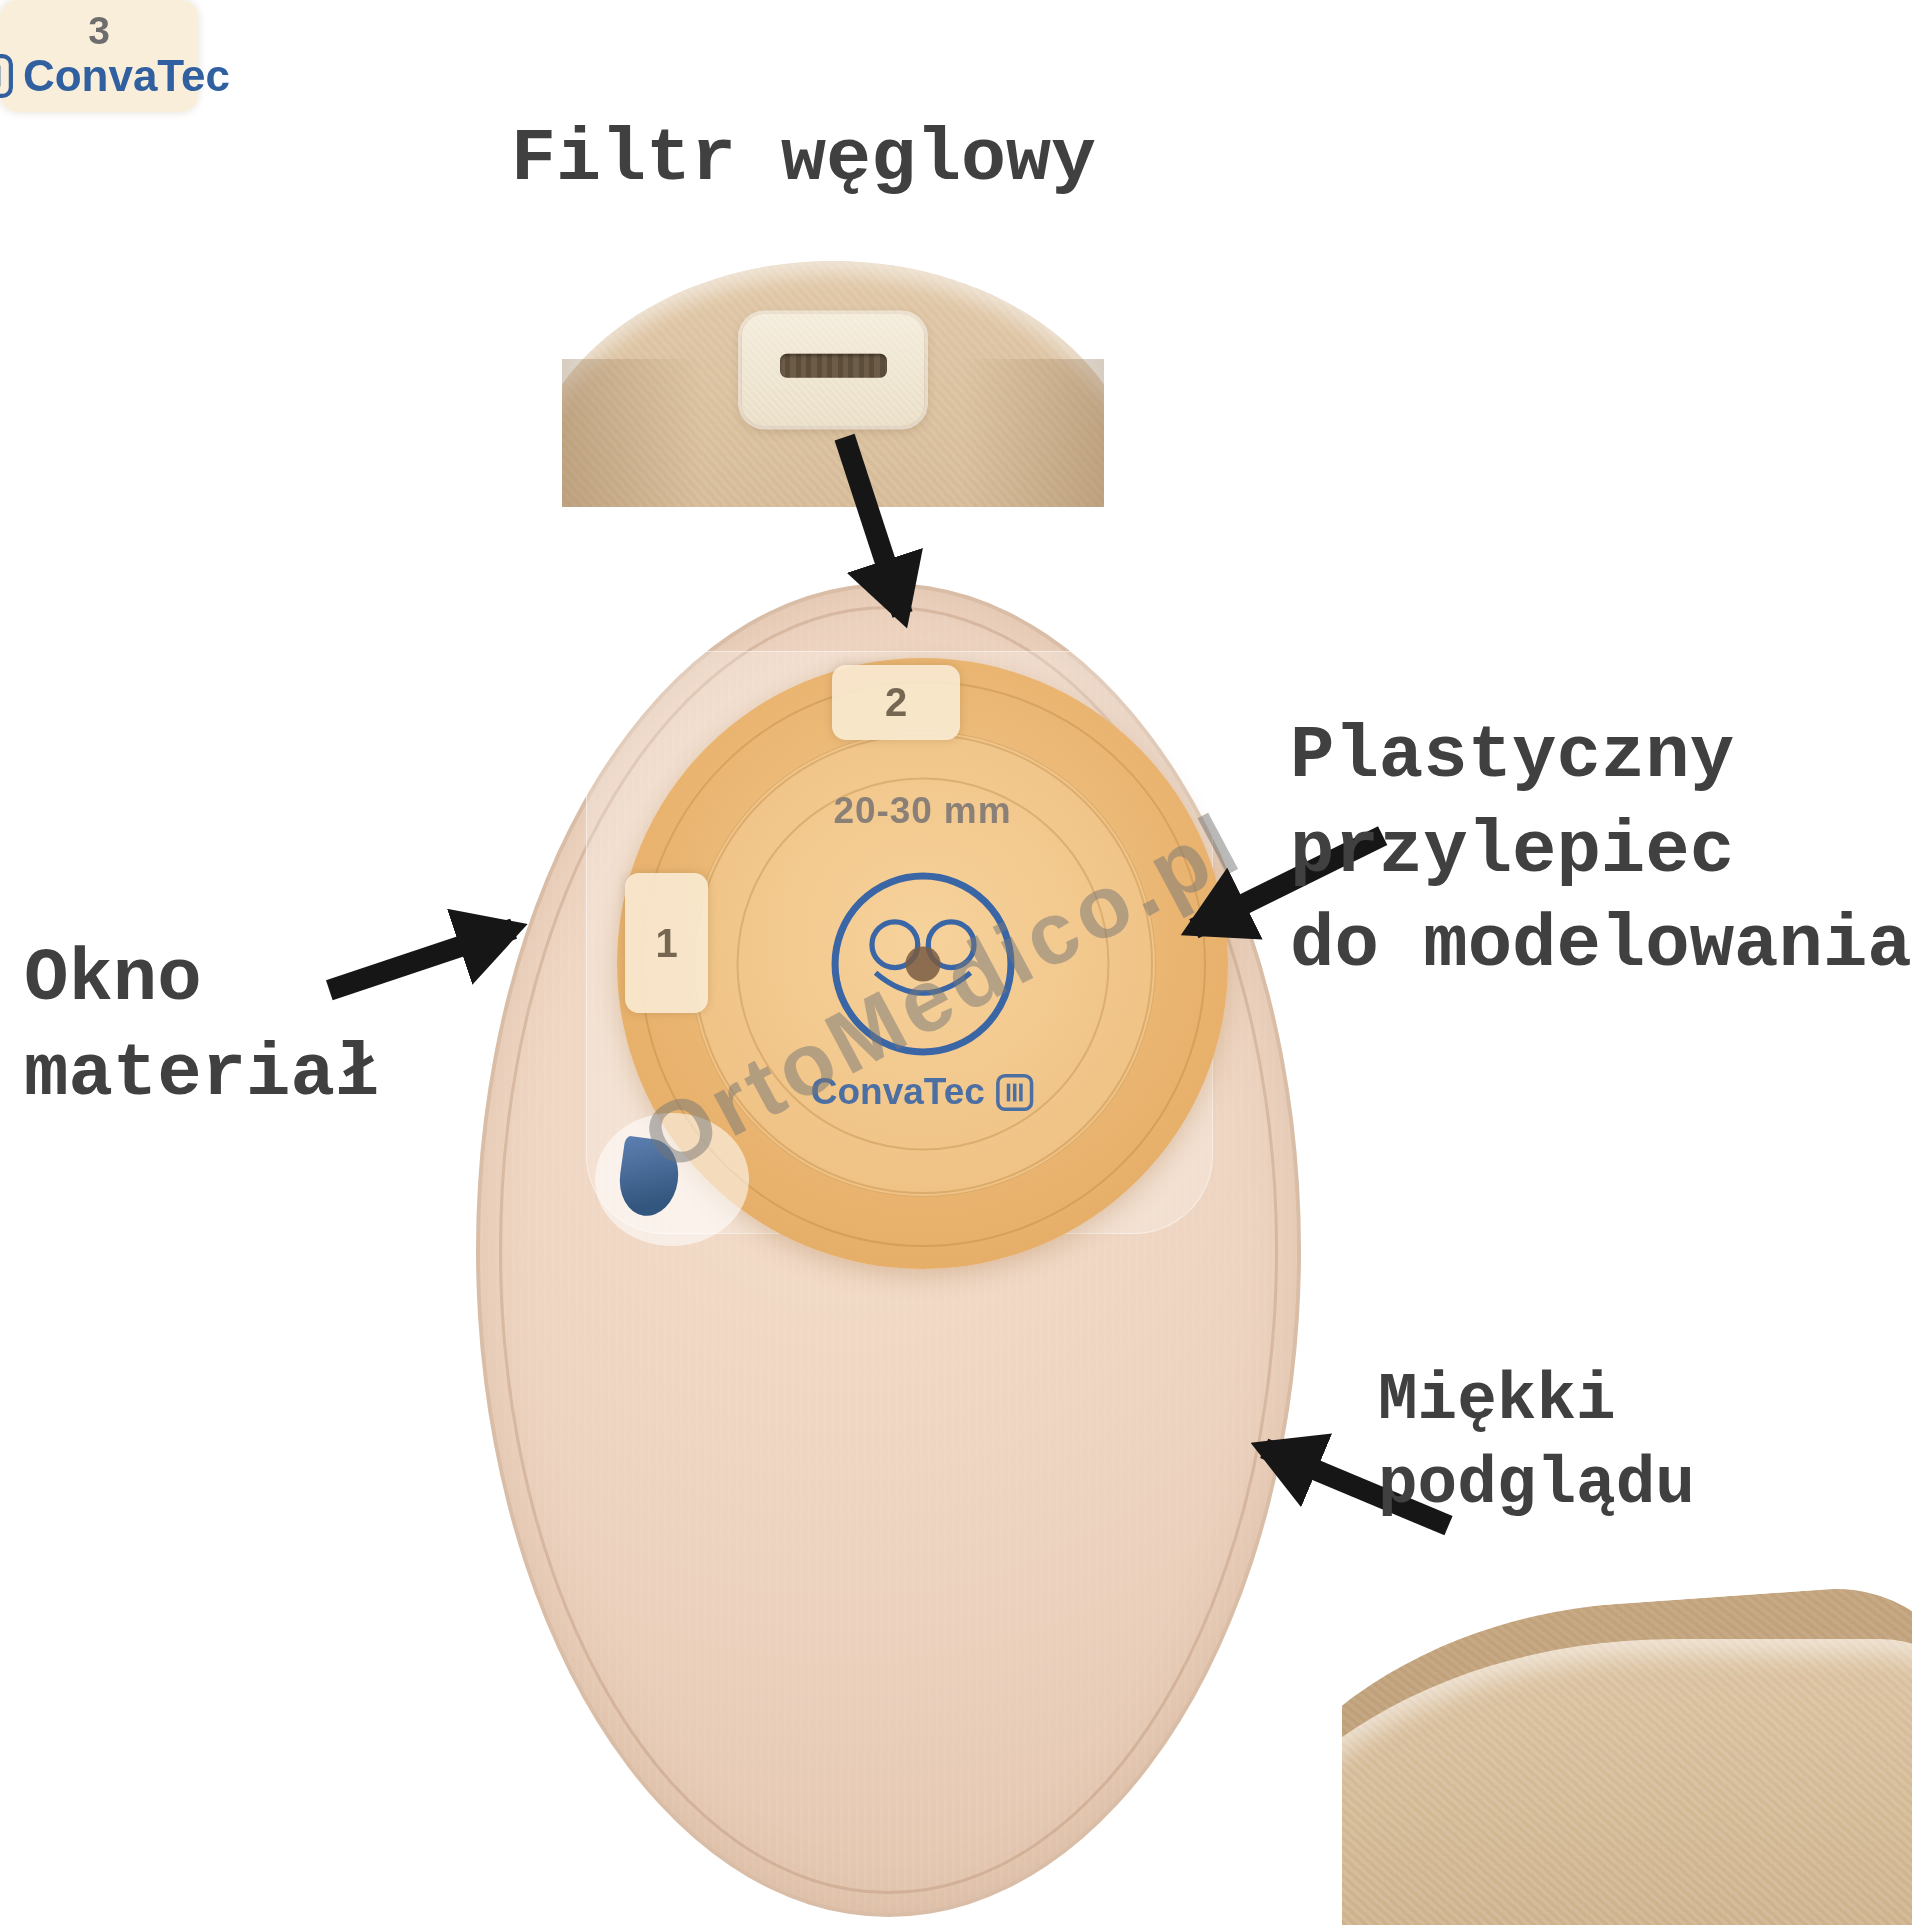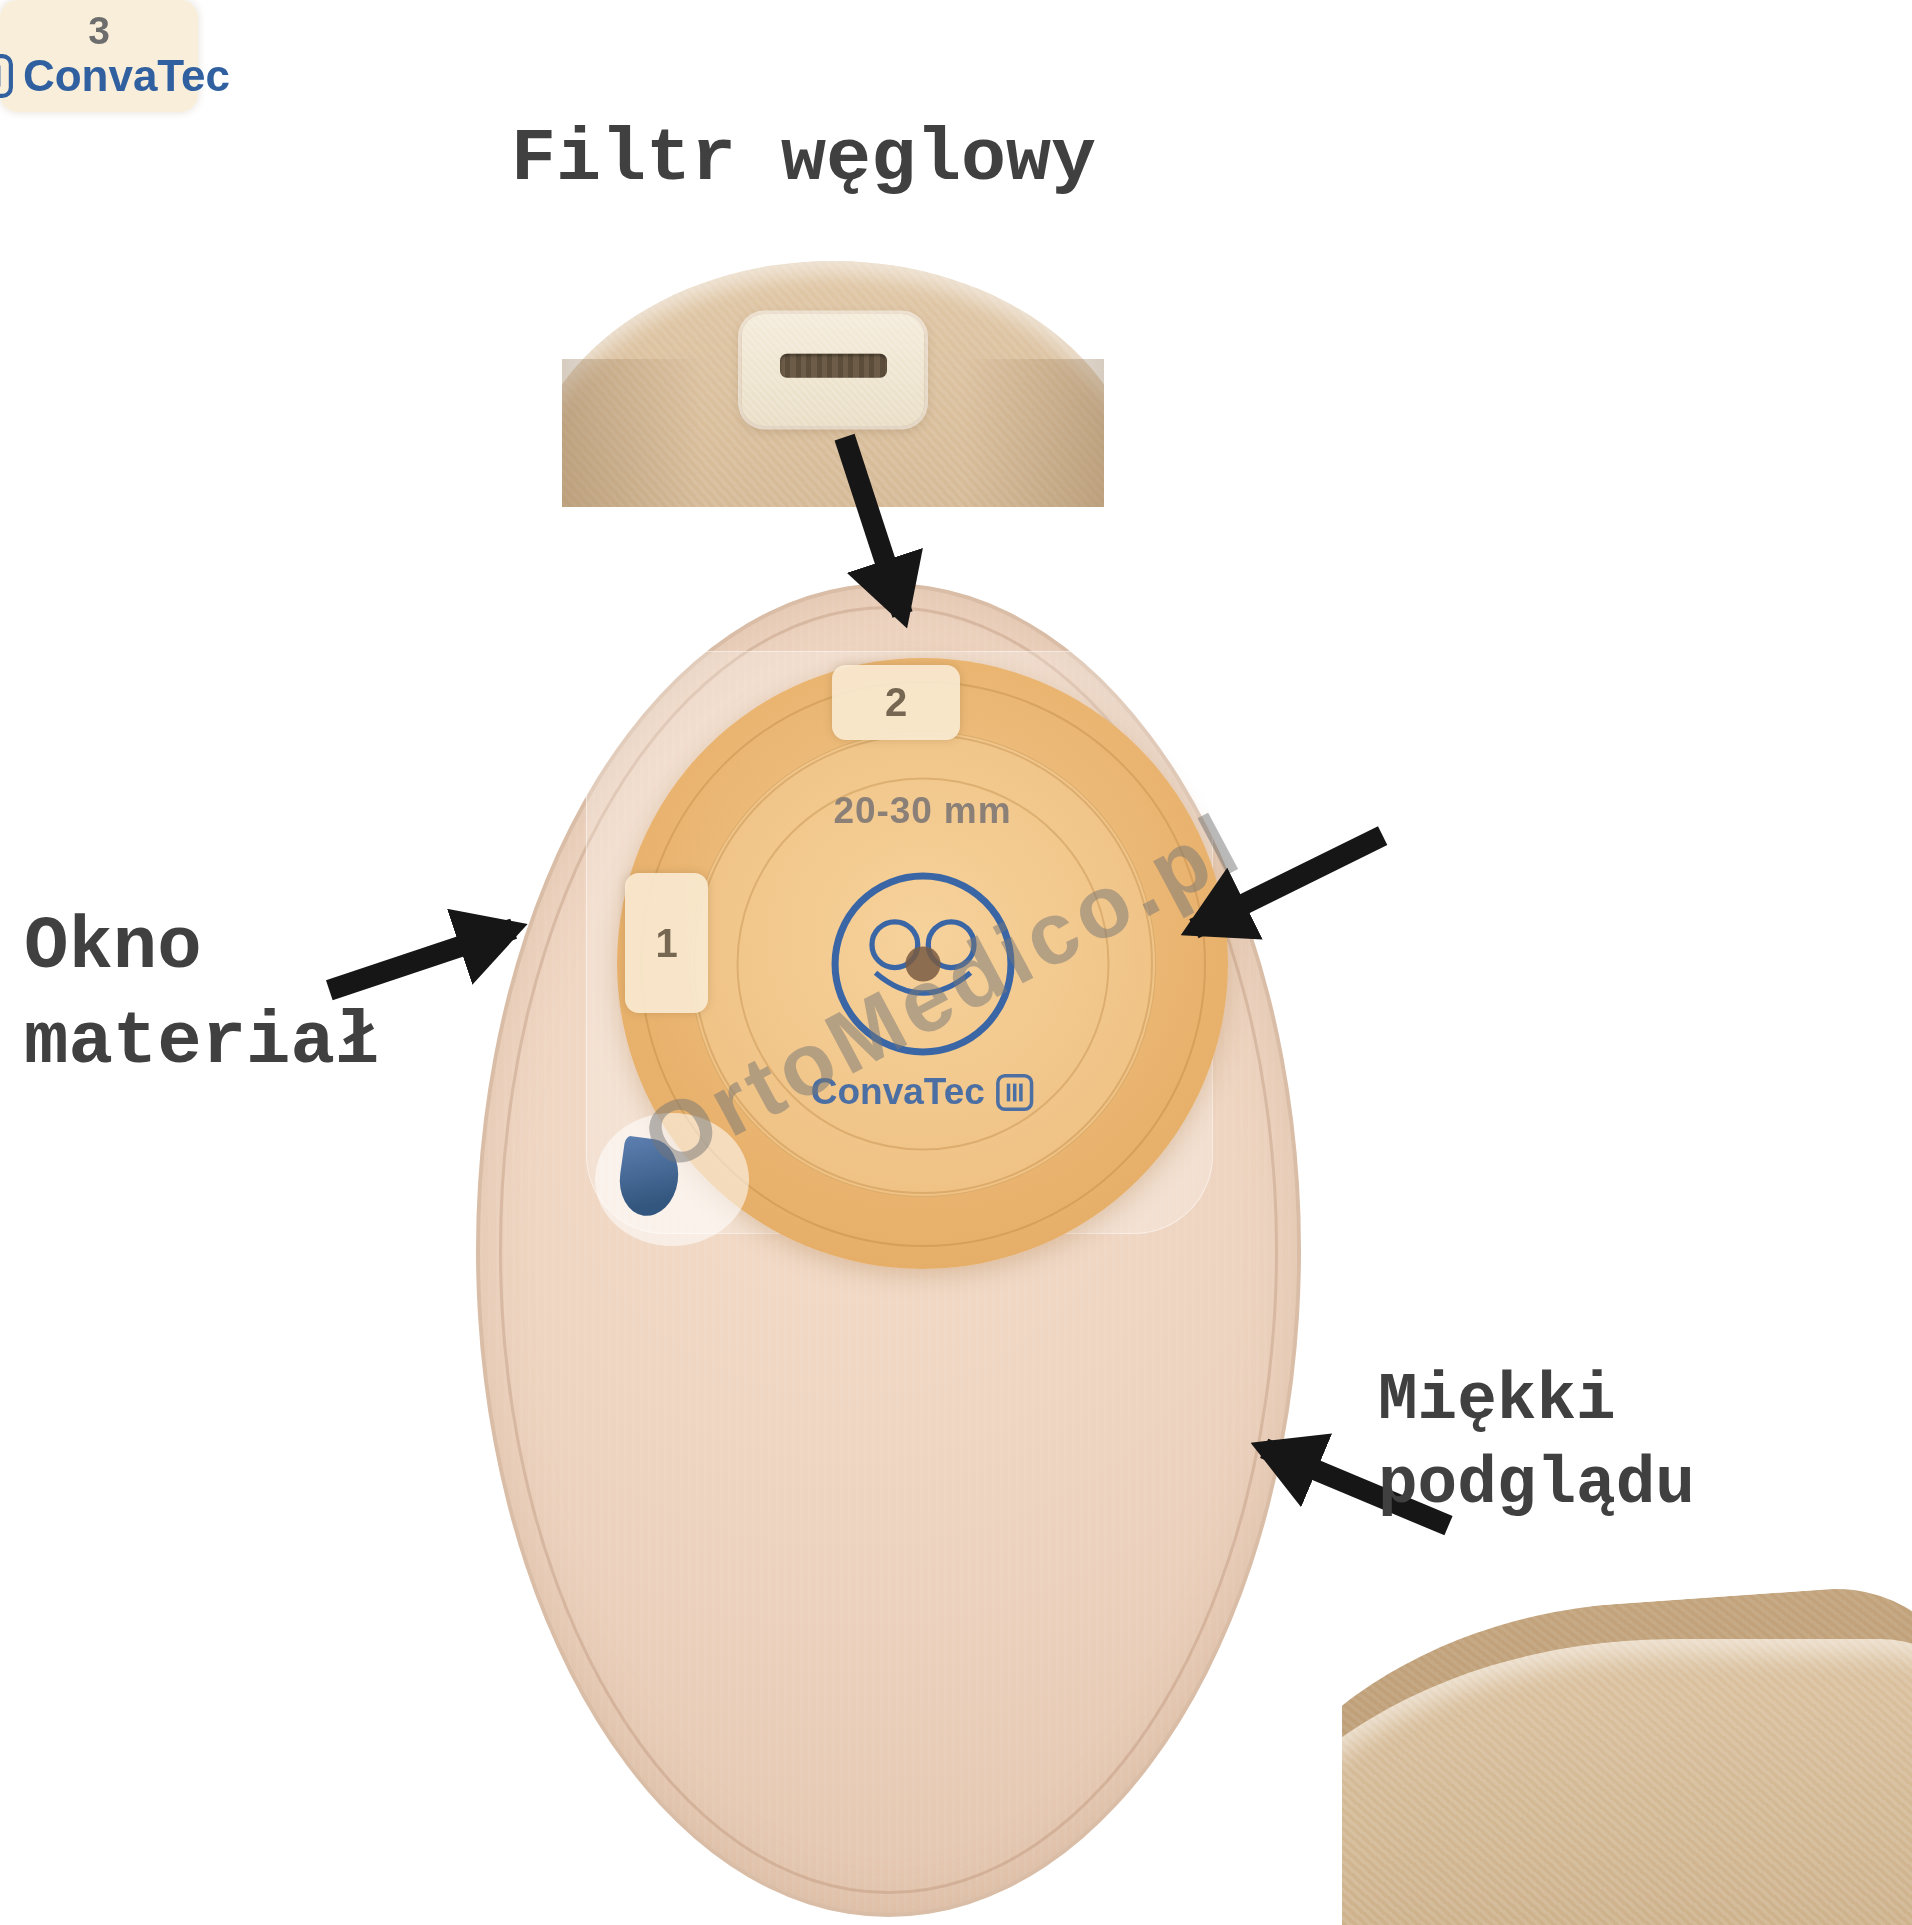--- a/index.html
+++ b/index.html
@@ -103,21 +103,21 @@
   .inset-br .fab-front{position:absolute;right:-14%;bottom:-52%;width:140%;height:130%;
     border-radius:60% 14% 0 0 / 74% 24% 0 0;
     background:
       repeating-linear-gradient(42deg, rgba(255,255,255,.12) 0 3.5px, rgba(0,0,0,0) 3.5px 7px),
       linear-gradient(180deg,#dcc2a0 0%, #cdb28c 60%, #c3a780 100%);
     box-shadow:inset 0 16px 23px rgba(255,255,255,.5);}
 
   
   .lbl{position:absolute;z-index:9;font-weight:700;color:#404040;text-align:left;line-height:1.28;font-family:Liberation Mono, monospace;}
   .lbl-filter{left:511px;top:112px;width:650px;font-size:75px;}
-  .lbl-window{left:24px;top:900px;width:351px;font-size:74px;}
+  .lbl-window{left:24px;top:932px;width:351px;font-size:74px;}
   .lbl-adhesive{left:1290px;top:709px;width:622px;font-size:74px;}
   .lbl-material{left:1378px;top:1359px;width:439px;font-size:66px;}
 
   .arrows{position:absolute;left:0;top:0;z-index:8;pointer-events:none;}
 </style>
 </head>
 <body>
 
 <div class="scene">
 
@@ -186,20 +186,25 @@
     <div class="fab-front"></div>
   </div>
 
   <div class="lbl lbl-filter">Filtr węglowy</div>
 
   <div class="lbl lbl-window">
     <div>Okno</div>
     <div>materiał</div>
   </div>
 
+  <div class="lbl lbl-adhesive">
+    <div>Plastyczny</div>
+    <div>przylepiec</div>
+    <div>do modelowania</div>
+  </div>
 
   <div class="lbl lbl-material">
     <div>Miękki</div>
     <div>podglądu</div>
   </div>
 
   <svg class="arrows" width="1913" height="1925" viewBox="0 0 2179 2193">
     <defs>
       <marker id="ah" markerWidth="3.4" markerHeight="3.8" refX="2.7" refY="1.9" orient="auto">
         <path d="M0,0 L3.4,1.9 L0,3.8 Z" fill="#161616"></path>

